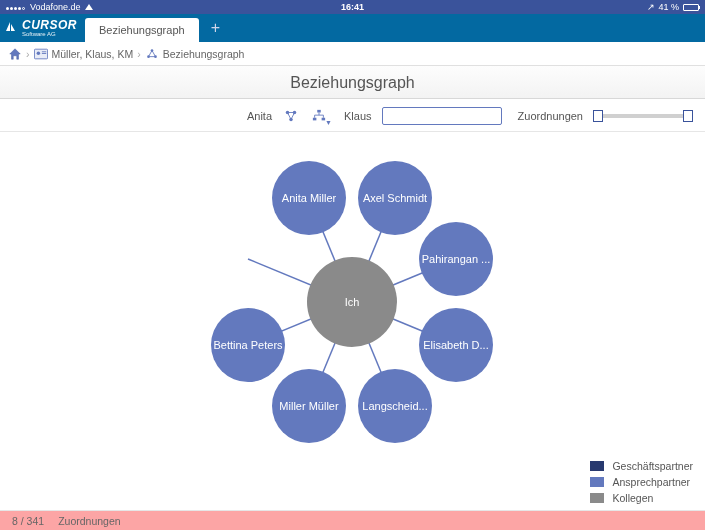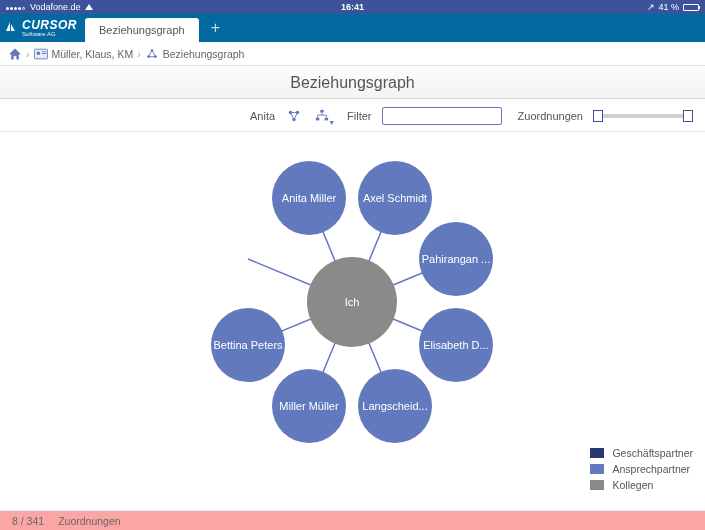--- a/index.html
+++ b/index.html
@@ -156,21 +156,21 @@
     font-size: 11px;
     cursor: pointer;
   }
   .node.outer { width: 74px; height: 74px; background: #6379be; }
   .node.center { width: 90px; height: 90px; background: #8a8a8a; font-size: 11px; }
 
   
   .legend {
     position: absolute;
     right: 12px;
-    bottom: 39px;
+    bottom: 26px;
     font-size: 10.5px;
     color: #555;
   }
   .legend-row { display:flex; align-items:center; gap:8px; margin-top:4px; }
   .swatch { width: 14px; height: 10px; }
 
   
   .footer {
     position: absolute;
     left: 0; right: 0; bottom: 0;
@@ -261,21 +261,21 @@
   </span>
   <span class="mode-btn" style="position:relative">
     <svg width="14" height="14" viewBox="0 0 16 16">
         <rect x="6" y="1" width="4" height="3" fill="#6379be"></rect>
         <rect x="1" y="10" width="4" height="3" fill="#6379be"></rect>
         <rect x="11" y="10" width="4" height="3" fill="#6379be"></rect>
         <path d="M8 4 L8 7 M8 7 L3 7 L3 10 M8 7 L13 7 L13 10" stroke="#6379be" stroke-width="1" fill="none"></path>
       </svg>
     <span style="font-size:7px;color:#6379be;position:absolute;right:-4px;bottom:-1px">▼</span>
   </span>
-  <span class="label">Filter</span>
+  <span class="label">Klaus</span>
   <input class="filter-input" value="" style="">
   <span class="label">Zuordnungen</span>
   <div class="slider">
     <div class="slider-track"></div>
     <div class="slider-thumb"></div>
     <div class="slider-end"></div>
   </div>
 </div>
 
 <div class="graph-area">

